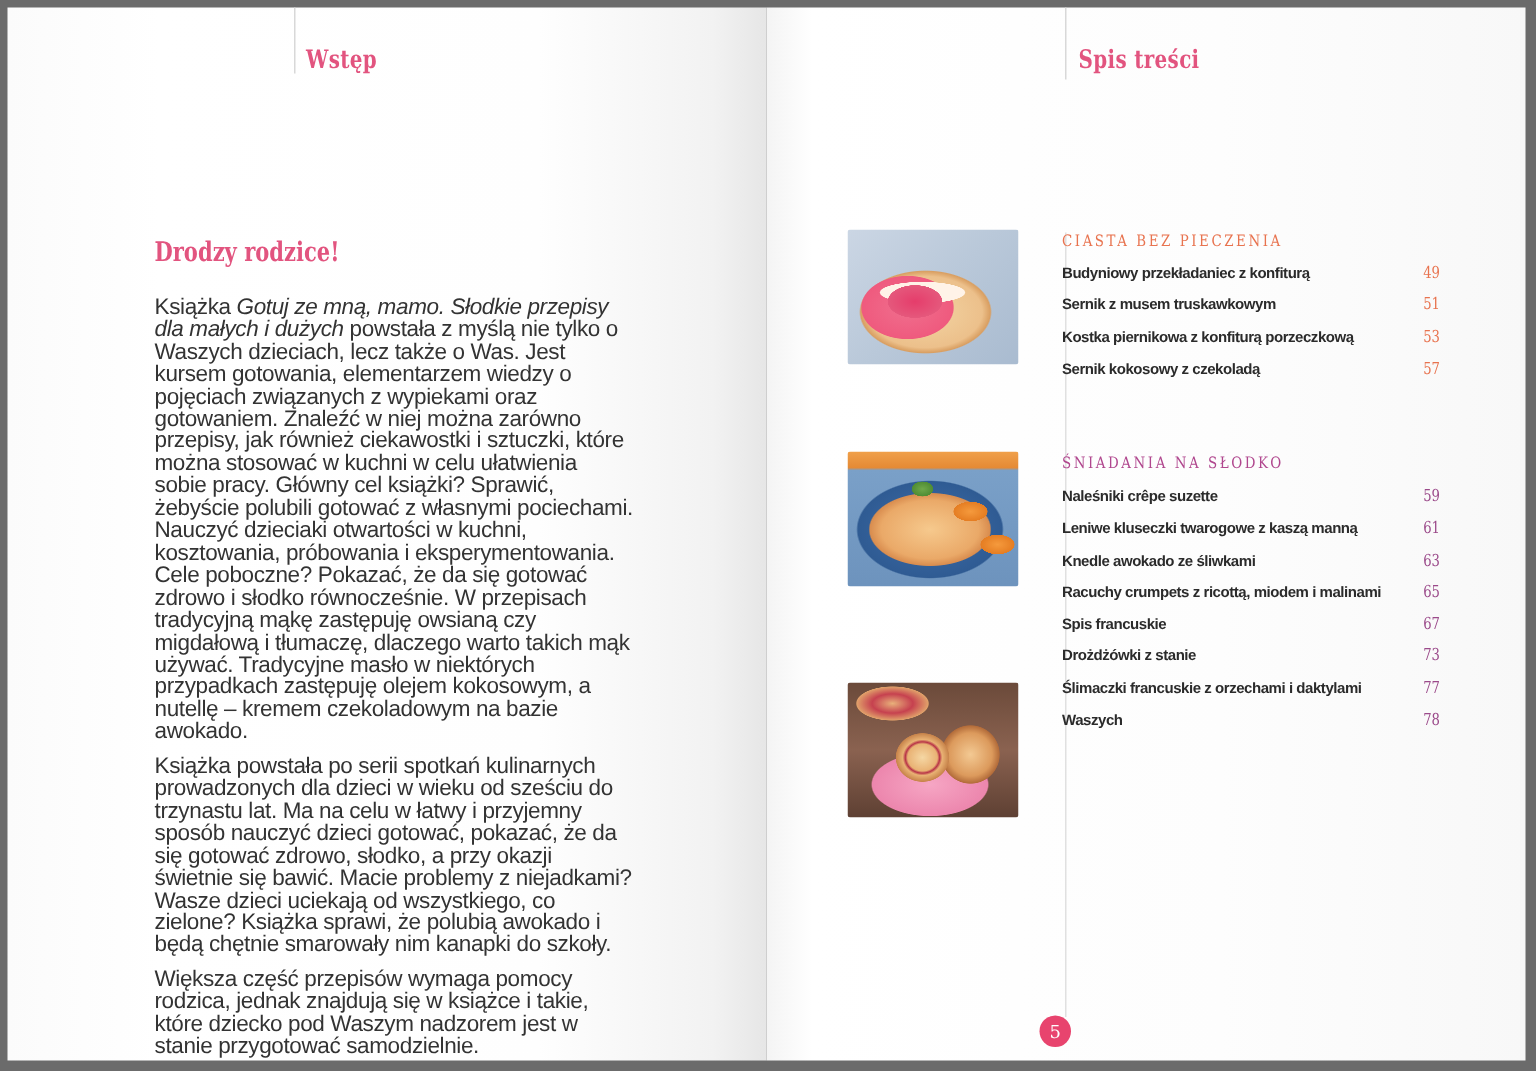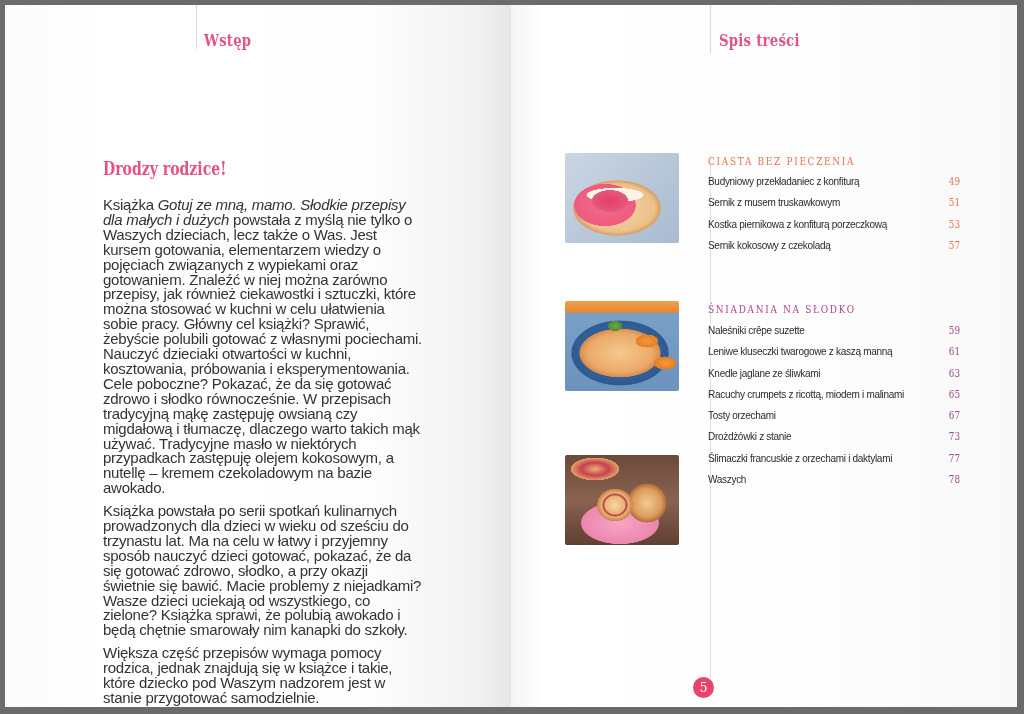--- a/index.html
+++ b/index.html
@@ -61,21 +61,21 @@
   }
   .toc-list {
     position: absolute; left: 708px; width: 252px;
     margin: 0; padding: 0; list-style: none;
   }
   .toc-item {
     display: flex; justify-content: space-between; align-items: baseline;
     height: 21.3px;
   }
   .toc-label {
-    font-family: "Liberation Sans", sans-serif; font-weight: normal;
+    font-family: "Liberation Sans", sans-serif; font-weight: bold;
     font-size: 10px; color: #2b2b2b; letter-spacing: -0.3px;
     white-space: nowrap;
     text-align: center;
   }
   .toc-page {
     font-family: "DejaVu Serif", serif; font-size: 11px;
     transform: scaleX(0.8); transform-origin: right center;
   }
   .illus {
     position: absolute; left: 565px; width: 114px; height: 90px;
@@ -170,29 +170,29 @@
 <ul class="toc-list" style="top:324px;">
   <li class="toc-item">
       <span class="toc-label">Naleśniki crêpe suzette</span>
       <span class="toc-page" style="color:#9b4a8a">59</span>
     </li>
   <li class="toc-item">
       <span class="toc-label">Leniwe kluseczki twarogowe z kaszą manną</span>
       <span class="toc-page" style="color:#9b4a8a">61</span>
     </li>
   <li class="toc-item">
-      <span class="toc-label">Knedle jaglane ze śliwkami</span>
+      <span class="toc-label">Knedle awokado ze śliwkami</span>
       <span class="toc-page" style="color:#9b4a8a">63</span>
     </li>
   <li class="toc-item">
       <span class="toc-label">Racuchy crumpets z ricottą, miodem i malinami</span>
       <span class="toc-page" style="color:#9b4a8a">65</span>
     </li>
   <li class="toc-item">
-      <span class="toc-label">Tosty orzechami</span>
+      <span class="toc-label">Spis francuskie</span>
       <span class="toc-page" style="color:#9b4a8a">67</span>
     </li>
   <li class="toc-item">
       <span class="toc-label">Drożdżówki z stanie</span>
       <span class="toc-page" style="color:#9b4a8a">73</span>
     </li>
   <li class="toc-item">
       <span class="toc-label">Ślimaczki francuskie z orzechami i daktylami</span>
       <span class="toc-page" style="color:#9b4a8a">77</span>
     </li>

